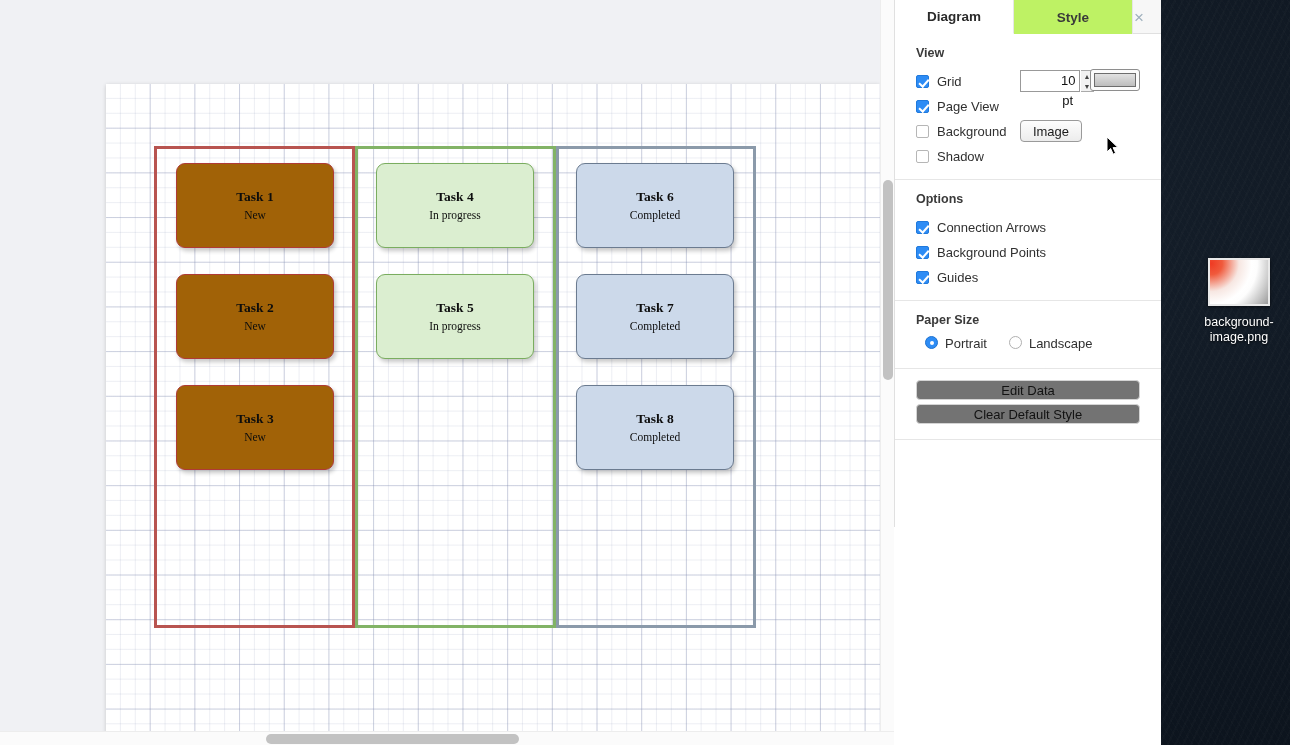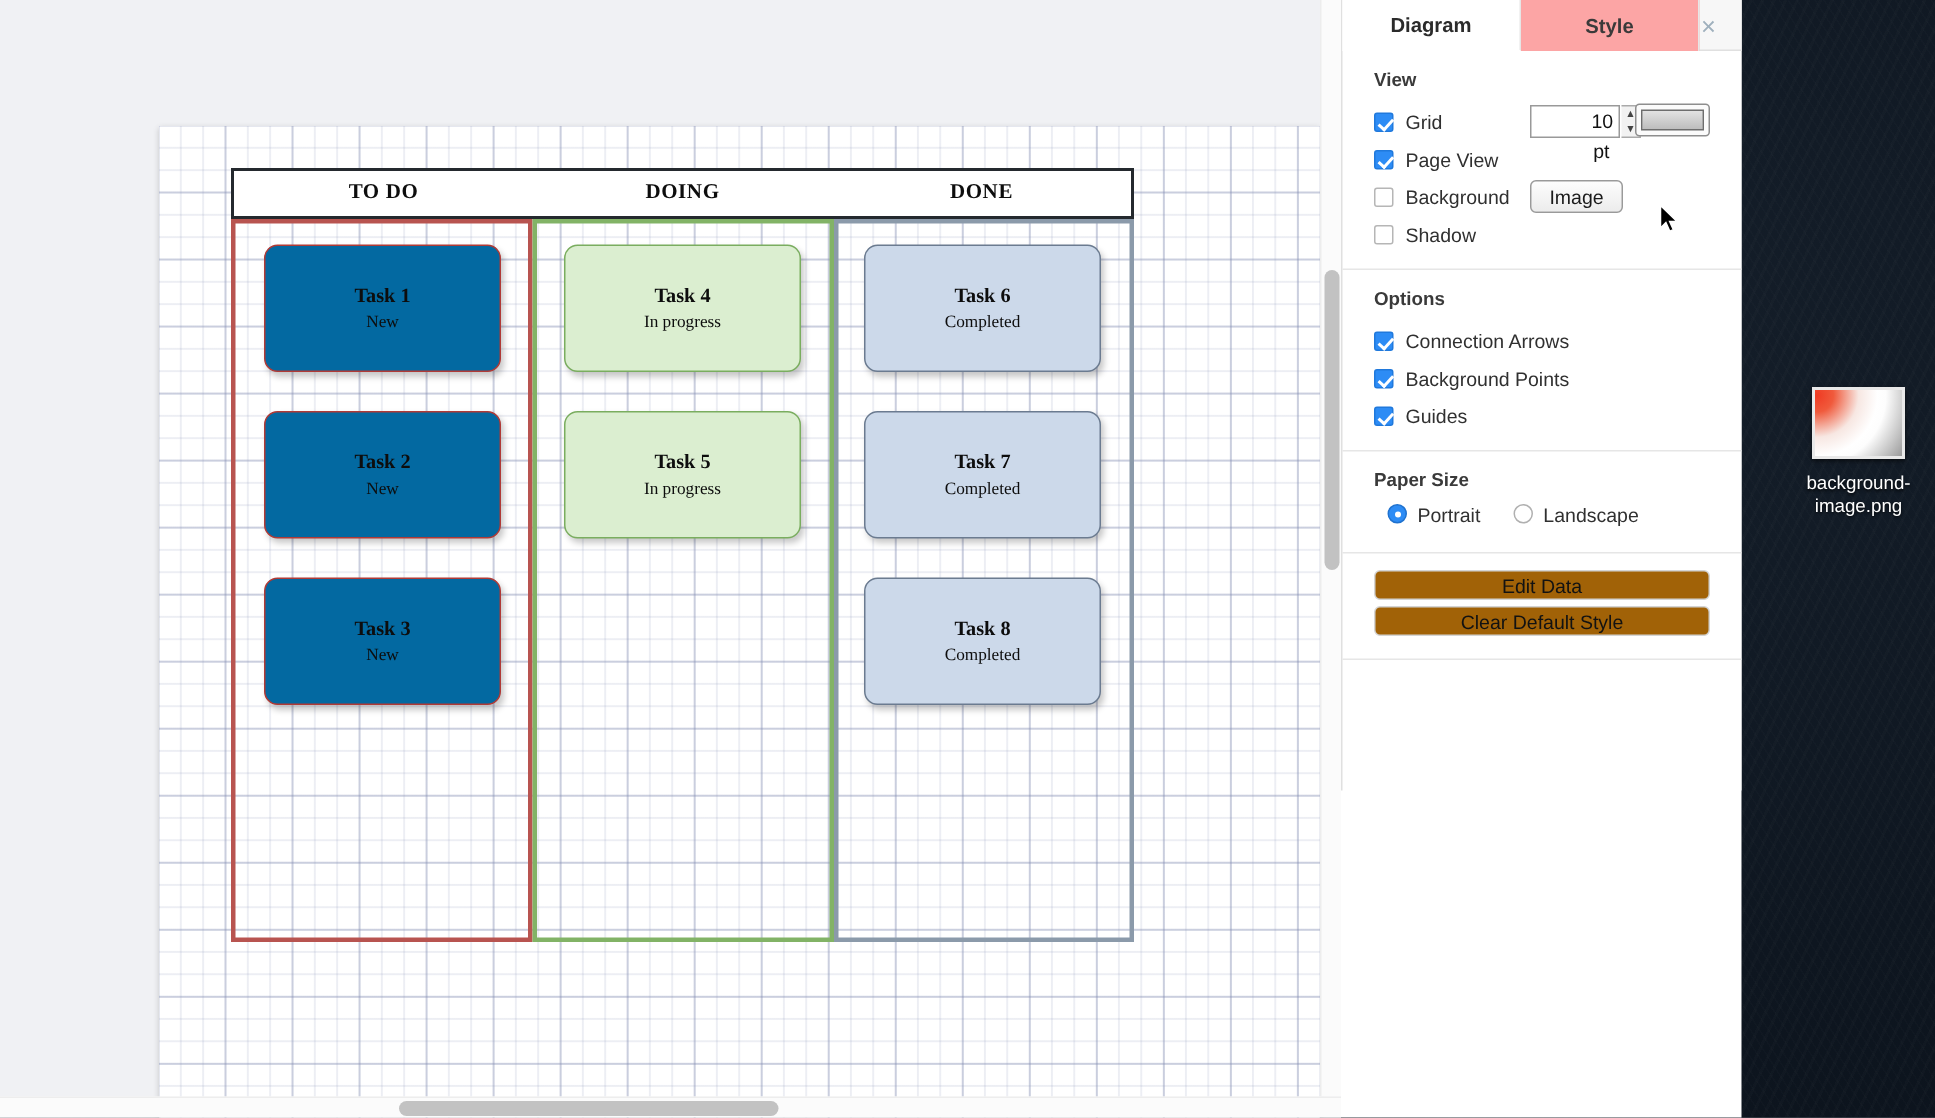--- a/index.html
+++ b/index.html
@@ -104,21 +104,21 @@
     border-radius: 9px;
     border: 1.6px solid;
     display: flex; flex-direction: column;
     align-items: center; justify-content: center;
     box-shadow: 2px 3px 4px rgba(0,0,0,0.22);
     font-family: "Liberation Serif", serif;
   }
   .card .t { font-weight: bold; font-size: 13.5px; color: #0d0d0d; line-height: 18px; }
   .card .s { font-size: 11.5px; color: #0d0d0d; line-height: 16px; margin-top: 1px; }
 
-  .card.red   { background: #0369a1; border-color: #b03a36; }
+  .card.red   { background: #a16207; border-color: #b03a36; }
   .card.green { background: #dbeed0; border-color: #7aad5f; }
   .card.blue  { background: #ccd9ea; border-color: #6b7b90; }
 
   
   #vscroll-track {
     position: absolute; right: 0; top: 0; width: 14px; height: 731px;
     background: #fbfbfb; border-left: 1px solid #ededed;
   }
   #vscroll-thumb {
     position: absolute; left: 2px; top: 180px; width: 10px; height: 200px;
@@ -147,21 +147,21 @@
     background: #f7f7f7;
   }
   .ptab {
     flex: 0 0 119px;
     display: flex; align-items: center; justify-content: center;
     font-size: 13.5px; font-weight: bold; color: #3a3a3a;
     height: 34px;
     border-right: 1px solid #e6e6e6;
   }
   .ptab.active { background: #ffffff; border-bottom: 1px solid #ffffff; margin-bottom: -1px; color:#2b2b2b; }
-  .ptab.inactive { background: #fca5a5; }
+  .ptab.inactive { background: #bef264; }
   #panel-close {
     position: absolute; right: 8px; top: 0; height: 34px; width: 28px;
     display: flex; align-items: center; justify-content: center;
     color: #9fb0bd; font-size: 17px; line-height: 1;
   }
 
   .sect { padding: 12px 0 10px 0; border-bottom: 1px solid #e6e6e6; }
   .sect h4 {
     font-size: 12.5px; font-weight: bold; color: #3a3a3a;
     margin: 0 0 9px 21px;
@@ -241,21 +241,21 @@
   .radio.on { background: #2d8cf5; border-color: #1f72cf; }
   .radio.on::after {
     content:""; position:absolute; left:3.5px; top:3.5px;
     width:4px; height:4px; border-radius:50%; background:#fff;
   }
   .orient-row label { font-size: 13px; color:#303030; margin-right: 22px; }
 
   .pbtn {
     margin: 0 21px 4px 21px; height: 20px;
     border: 1px solid #d4d4d4; border-radius: 4px;
-    background: #a16207;
+    background: #737373;
     display: flex; align-items: center; justify-content: center;
     font-size: 13px; color: #121212;
   }
   #btn-sect { padding-top: 11px; padding-bottom: 11px; }
 
   
   #cursor { position: absolute; left: 1106px; top: 136px; width: 14px; height: 20px; pointer-events:none; }
 </style>
 </head>
 <body>
@@ -269,25 +269,20 @@
 
 <div id="app">
 
   <div id="canvas-area">
 
     <div id="page">
       <div id="grid"></div>
 
       <div id="kanban">
 
-        <div class="lane-header-row">
-          <div class="lane-header">TO DO</div>
-          <div class="lane-header">DOING</div>
-          <div class="lane-header">DONE</div>
-        </div>
 
         <div class="lane-body lane-todo"></div>
         <div class="lane-body lane-doing"></div>
         <div class="lane-body lane-done"></div>
 
         <div class="card red" style="left:22px;top:51px">
           <div class="t">Task 1</div>
           <div class="s">New</div>
         </div>
         <div class="card red" style="left:22px;top:162px">

